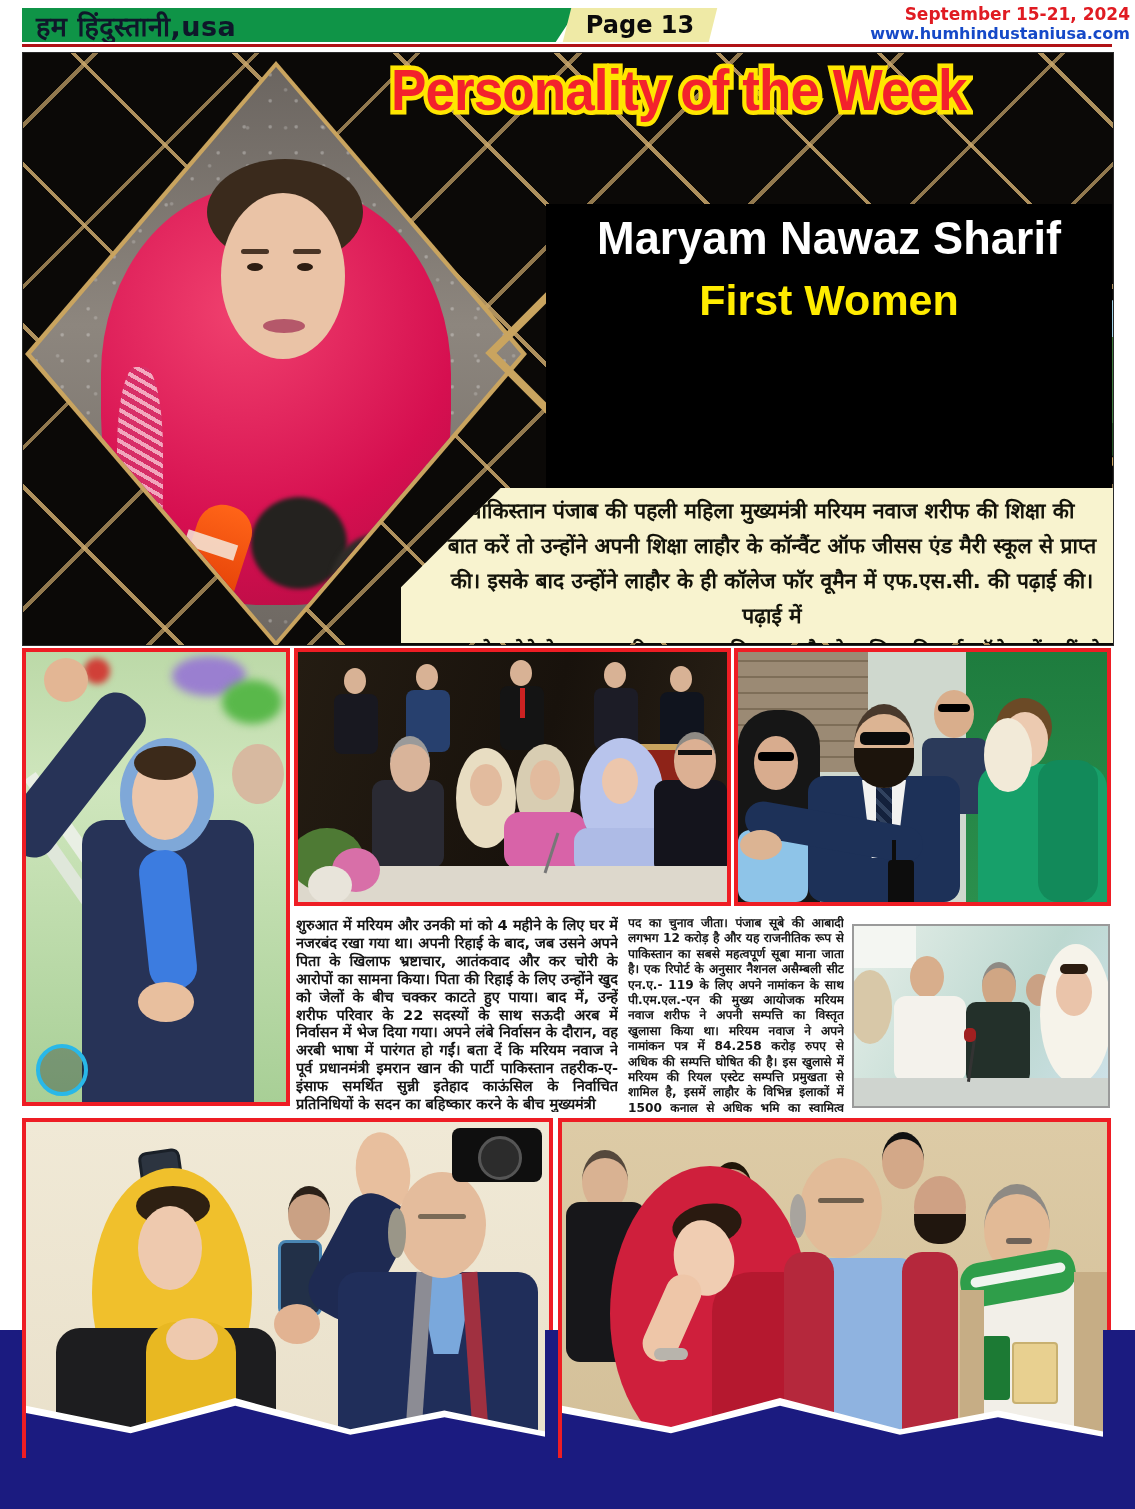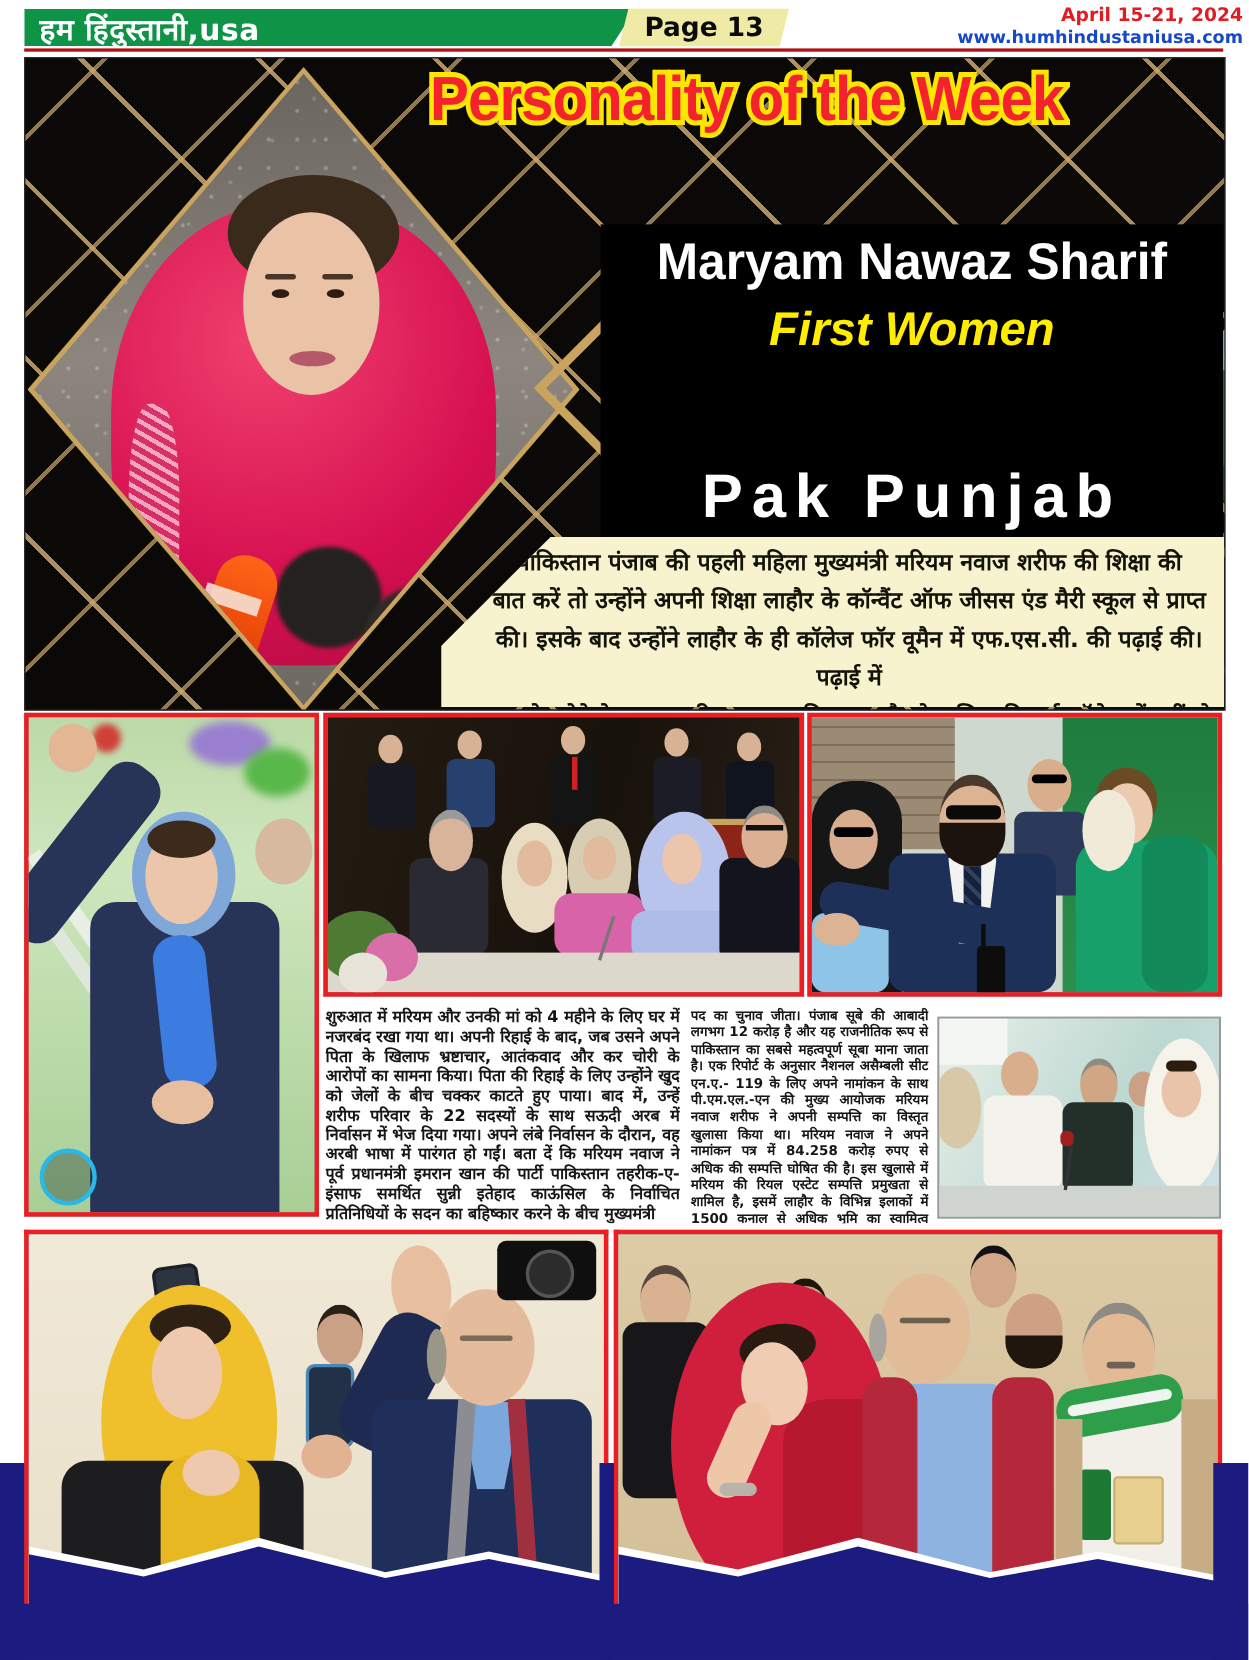--- a/index.html
+++ b/index.html
@@ -3,21 +3,21 @@
 <meta charset="utf-8">
 <style>
   html,body{margin:0;padding:0;background:#ffffff;}
   #page{position:relative;width:1135px;height:1509px;background:#ffffff;overflow:hidden;
         font-family:"DejaVu Sans",sans-serif;}
   .abs{position:absolute;}
   .r50{border-radius:50%;}
   
   .masthead{left:22px;top:8px;width:556px;height:34px;background:#0f9447;
             clip-path:polygon(0 0,100% 0,96% 100%,0 100%);display:flex;align-items:center;}
-  .masthead span{font-size:27px;font-weight:800;color:#ffffff;padding-left:14px;letter-spacing:.5px;}
+  .masthead span{font-size:27px;font-weight:800;color:#0f172a;padding-left:14px;letter-spacing:.5px;}
   .pagebox{left:567px;top:8px;width:146px;height:34px;background:#efeaa6;transform:skewX(-14deg);}
   .pagebox span{display:block;transform:skewX(14deg);text-align:center;font-size:24px;font-weight:800;color:#0b0b0b;line-height:34px;}
   .hdr-right{right:5px;top:5px;width:300px;text-align:right;line-height:19px;}
   .hdr-date{font-size:17px;font-weight:800;color:#e01b22;}
   .hdr-url{font-size:16px;font-weight:800;color:#1549c8;}
   .hdr-rule{left:22px;top:44px;width:1090px;height:3px;background:#b01116;}
   
   .hero{left:22px;top:52px;width:1090px;height:592px;background-color:#0b0907;border:1px solid #2a2a2a;overflow:hidden;
     background-image:
       repeating-linear-gradient(45deg,transparent 0 110px,rgba(203,168,108,.85) 110px 114px),
@@ -59,21 +59,21 @@
 
 <div id="page">
 
   <div class="abs masthead">
     <span>हम हिंदुस्तानी,usa</span>
   </div>
   <div class="abs pagebox">
     <span>Page 13</span>
   </div>
   <div class="abs hdr-right">
-    <div class="hdr-date">April 15-21, 2024</div>
+    <div class="hdr-date">September 15-21, 2024</div>
     <div class="hdr-url">www.humhindustaniusa.com</div>
   </div>
   <div class="abs hdr-rule"></div>
 
   <div class="abs hero">
 
     <div class="abs diamond" style="left:2px;top:8px;width:502px;height:586px;background:#c9a45f;"></div>
     <div class="abs diamond" style="left:8px;top:14px;width:490px;height:574px;background:
            radial-gradient(circle at 20% 30%,rgba(255,255,255,.28) 1px,transparent 2.4px),
            radial-gradient(circle at 70% 60%,rgba(255,255,255,.2) 1px,transparent 2.4px),
@@ -106,22 +106,21 @@
     <div class="abs diamond" style="left:1030px;top:240px;width:130px;height:170px;
                 background:linear-gradient(160deg,#9fd3e8 0 30%,#3c7a3c 30% 70%,#245424 70%);"></div>
 
     <div class="abs kicker-wrap">
       <span class="kicker stroke">Personality of the Week</span>
       <span class="kicker fill">Personality of the Week</span>
     </div>
 
     <div class="abs panel">
       <div class="abs t-name">Maryam Nawaz Sharif</div>
-      <div class="abs t-sub" style="top:72px;font-style:italic;">First Women</div>
-      <div class="abs t-prov">Pak Punjab</div>
+      <div class="abs t-sub" style="top:72px;">First Women</div>
     </div>
 
     <div class="abs cream">
       <p>पाकिस्तान पंजाब की पहली महिला मुख्यमंत्री मरियम नवाज शरीफ की शिक्षा की
 बात करें तो उन्होंने अपनी शिक्षा लाहौर के कॉन्वैंट ऑफ जीसस एंड मैरी स्कूल से प्राप्त
 की। इसके बाद उन्होंने लाहौर के ही कॉलेज फॉर वूमैन में एफ.एस.सी. की पढ़ाई की। पढ़ाई में
 कमजोर होने के कारण मरियम का एडमिशन लाहौर के प्रसिद्ध किन्नार्ड कॉलेज में नहीं हो सका....</p>
     </div>
   </div>
 

